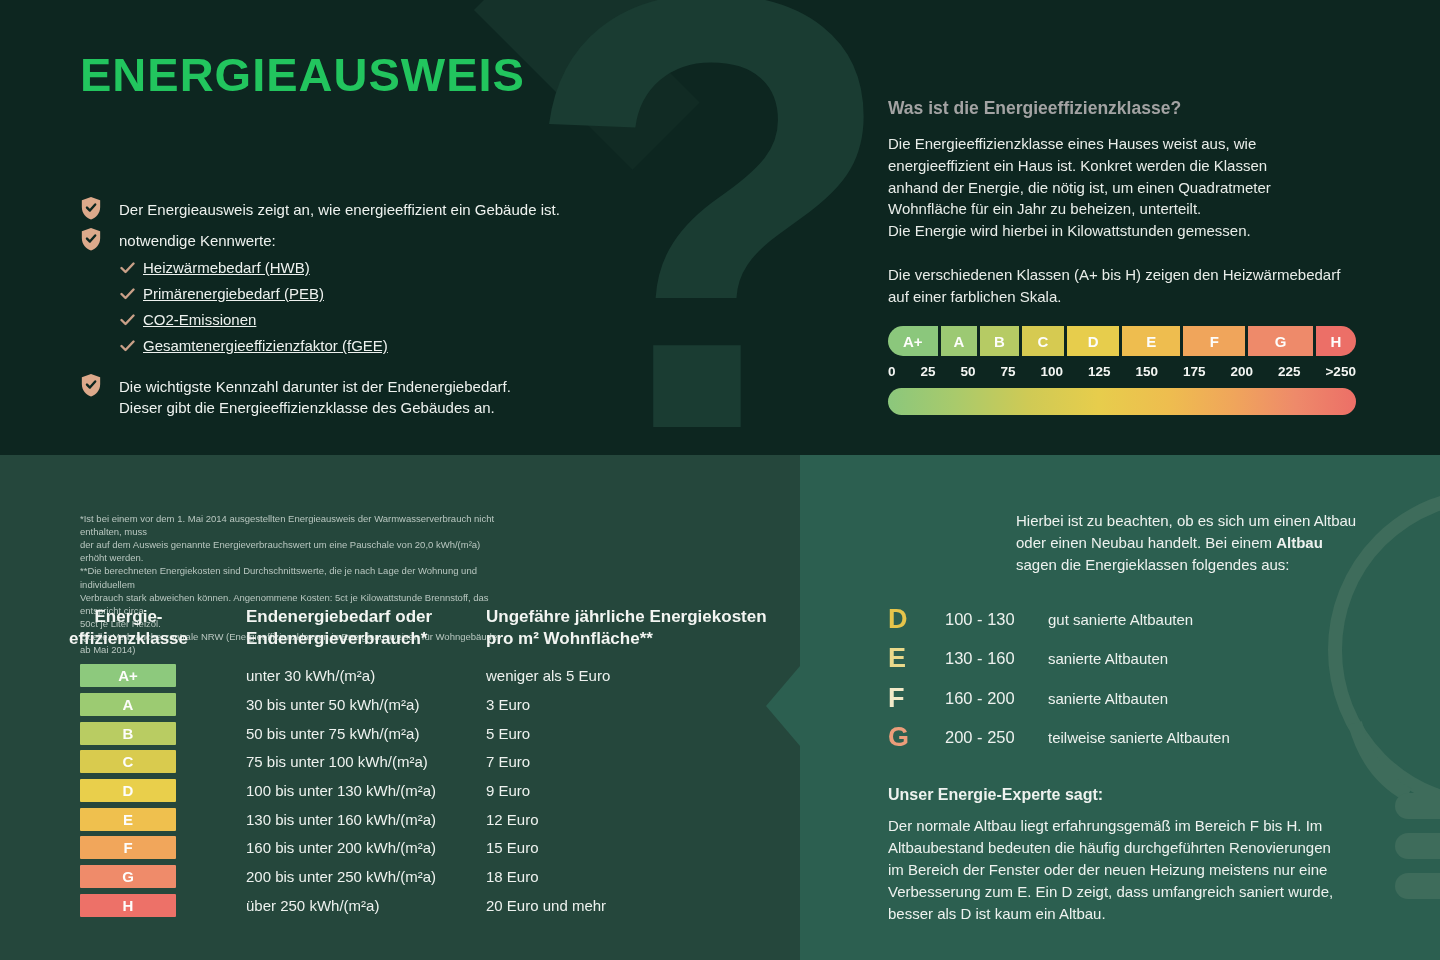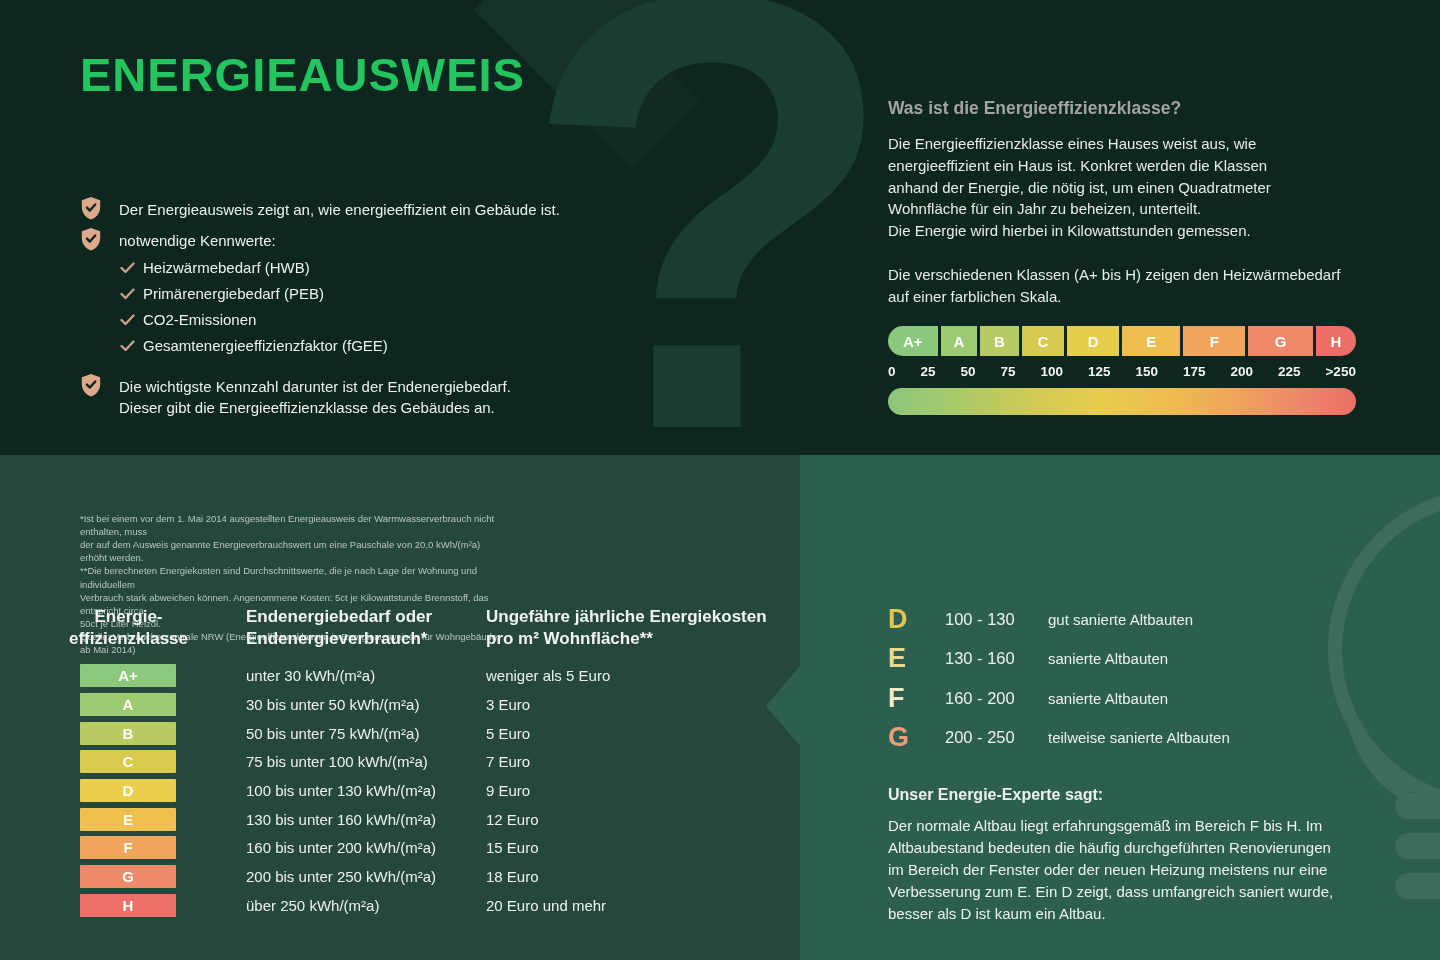--- a/index.html
+++ b/index.html
@@ -15,21 +15,21 @@
          font-size:620px;font-weight:700;color:#1a3c32;line-height:1;user-select:none;}
 
   .title{position:absolute;left:80px;top:40px;line-height:1.05;}
   .title .l1{font-size:53px;font-weight:600;color:#f7f5f2;letter-spacing:1px;}
   .title .l2{font-size:47px;font-weight:600;color:#22c55e;margin-top:10px;letter-spacing:1px;}
 
   .bullets{position:absolute;left:80px;top:197px;width:560px;}
   .bullet{display:flex;align-items:flex-start;margin-bottom:8px;}
   .bullet .shield{flex:0 0 22px;margin-right:17px;margin-top:-1px;}
   .bullet .btxt{font-size:15px;line-height:1.4;white-space:pre-line;padding-top:2px;}
-  .subs{margin:4px 0 20px 40px;}
+  .subs{margin:4px 0 20px 40px;text-decoration:underline;}
   .sub{display:flex;align-items:center;margin-bottom:9px;}
   .sub svg{flex:0 0 15px;margin-right:8px;}
   .sub .stxt{font-size:15px;}
 
   .expl{position:absolute;left:888px;top:98px;width:478px;}
   .expl .h{font-size:17.5px;font-weight:600;color:#a3a3a3;}
   .expl p{margin:14px 0 0 0;font-size:15px;line-height:1.45;white-space:pre-line;color:#e9ede9;}
   .expl p.p2{margin-top:22px;}
 
   .scaleblock{position:absolute;left:888px;top:326px;width:468px;}
@@ -256,20 +256,23 @@
     <svg class="bulb" width="310" height="460" viewBox="0 0 310 460">
       <g stroke="#3e6c5b" fill="none">
         <circle cx="360" cy="167" r="155" stroke-width="14"></circle>
         <path d="M225 240 Q 238 290 278 312" stroke-width="14"></path>
         <line x1="278" y1="323" x2="420" y2="323" stroke-width="26" stroke-linecap="round"></line>
         <line x1="278" y1="363" x2="420" y2="363" stroke-width="26" stroke-linecap="round"></line>
         <line x1="278" y1="403" x2="420" y2="403" stroke-width="26" stroke-linecap="round"></line>
       </g>
     </svg>
 
+    <div class="aintro"><span>Hierbei ist zu beachten, ob es sich um einen Altbau
+oder einen Neubau handelt. Bei einem </span><b>Altbau</b><span>
+sagen die Energieklassen folgendes aus:</span></div>
 
     <div class="aclasses">
       <div class="acrow">
         <div class="acletter" style="color: rgb(229, 196, 75);">D</div>
         <div class="acrange">100 - 130</div>
         <div class="acdesc">gut sanierte Altbauten</div>
       </div>
       <div class="acrow">
         <div class="acletter" style="color: rgb(234, 217, 139);">E</div>
         <div class="acrange">130 - 160</div>

